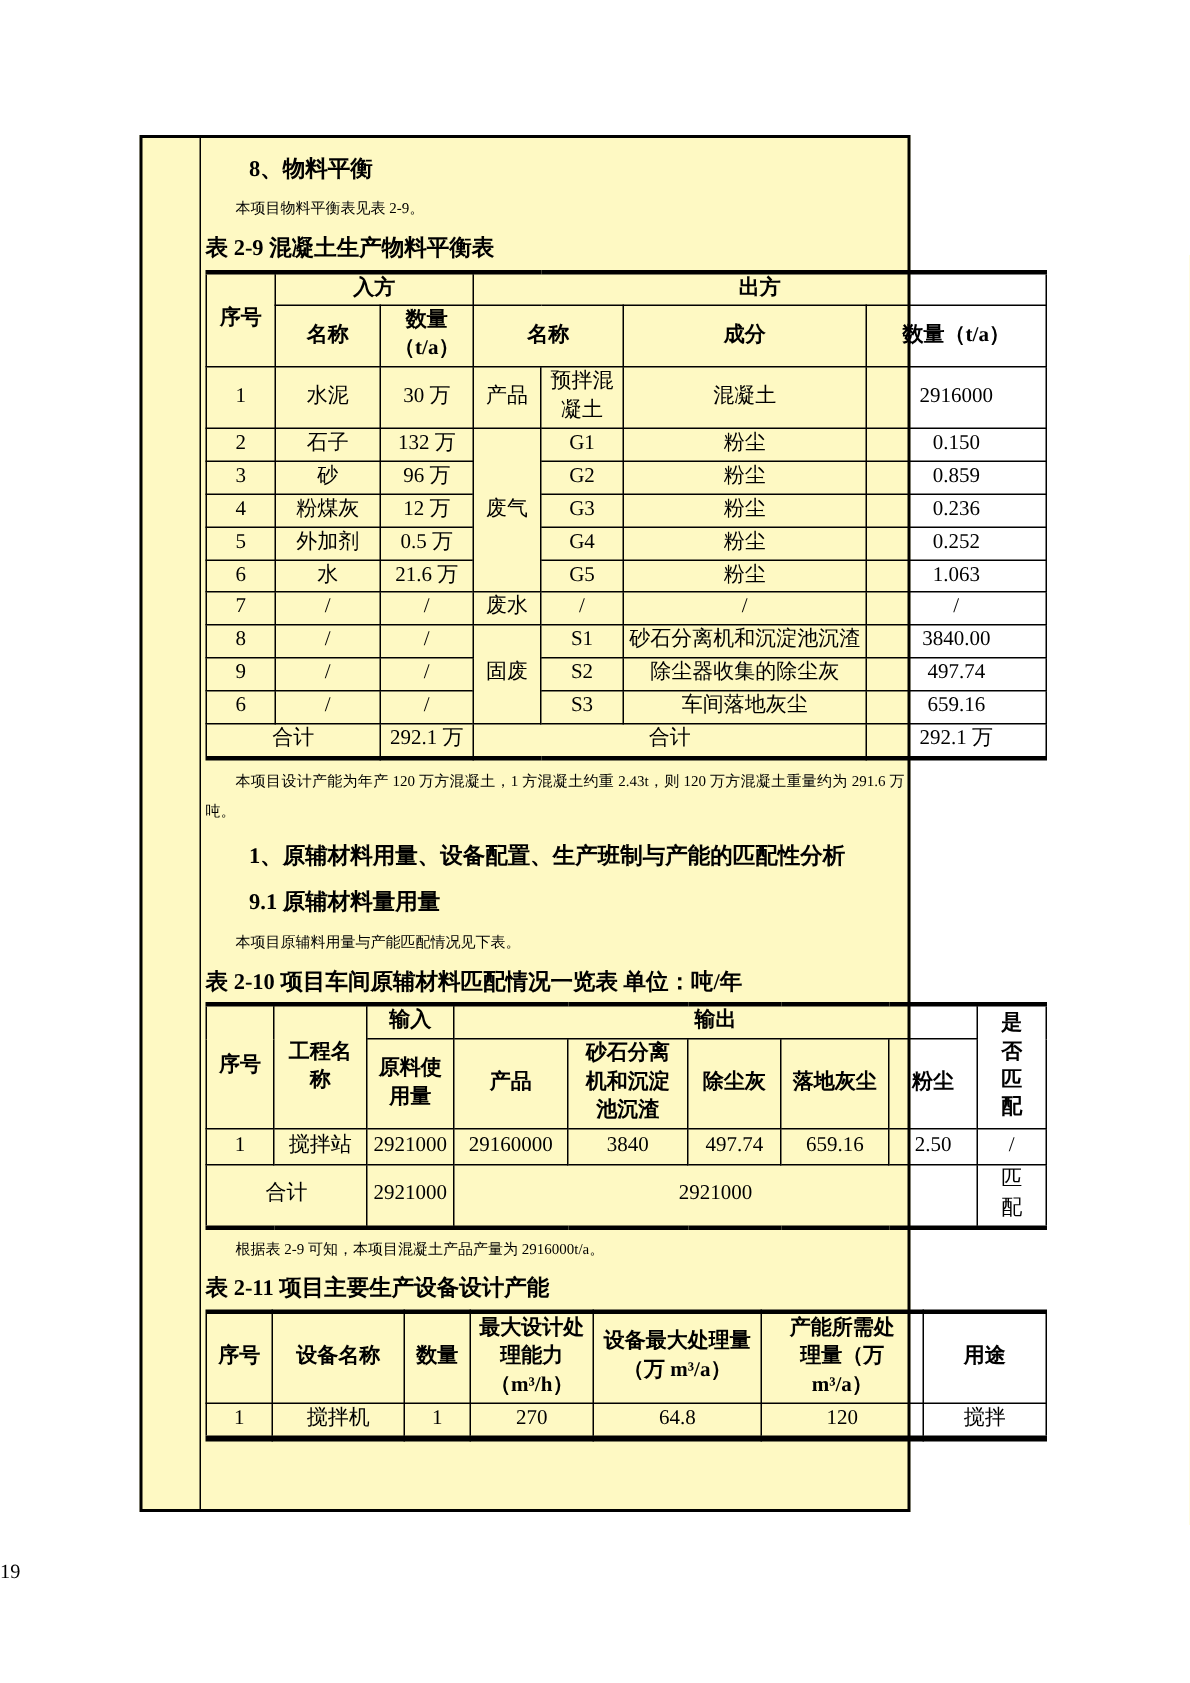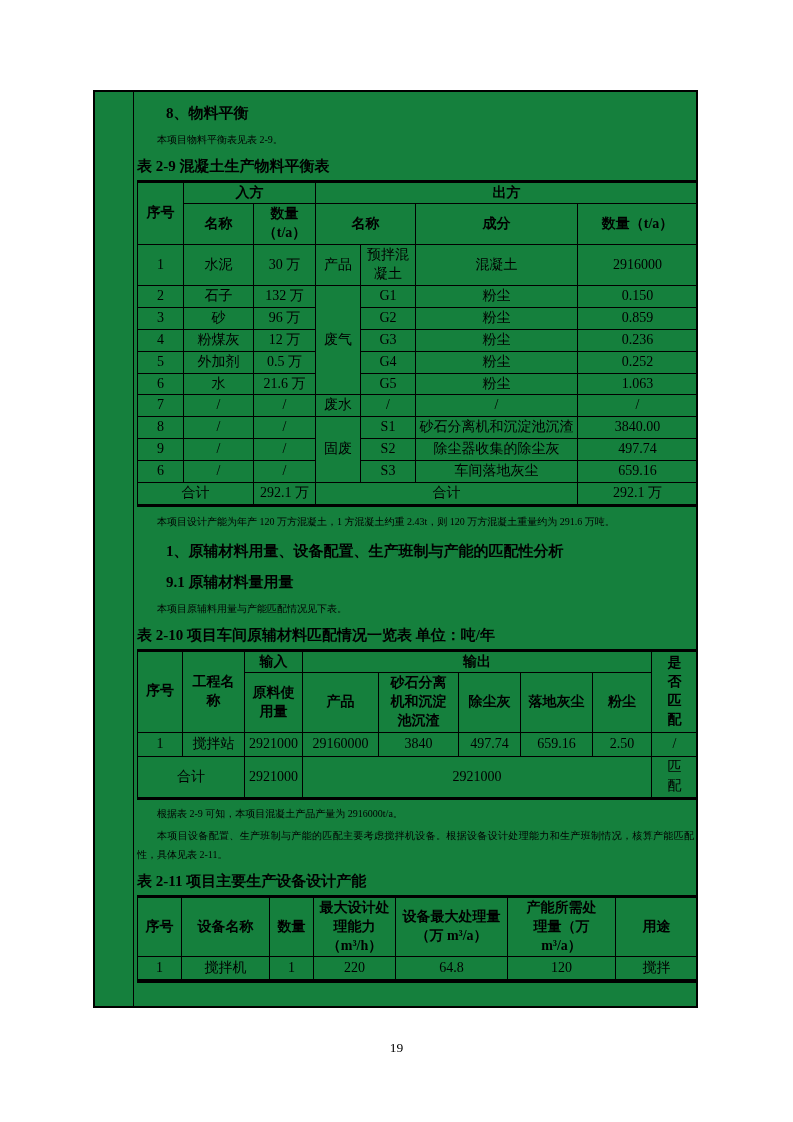--- a/index.html
+++ b/index.html
@@ -7,25 +7,25 @@
     width: 793px; height: 1122px;
     background: #ffffff;
     color: #000000;
     font-family: "Liberation Serif", "DejeVu Serif", "DejaVu Serif", serif;
     position: relative;
     overflow: hidden;
   }
   .frame {
     position: absolute;
     left: 93px; top: 90px;
-    width: 605px; min-height: 918px;
+    width: 514px; min-height: 918px;
     border: 2px solid #000;
     box-sizing: border-box;
     display: flex;
-    background: #15803d;
+    background: #fef9c3;
   }
   .gutter {
     width: 38px;
     flex: none;
     border-right: 1px solid #000;
   }
   .content {
     flex: 1;
     padding: 2px 2px 4px 3px;
     box-sizing: border-box;
@@ -79,21 +79,21 @@
   .t10 tr.hr1 { height: 20px; }
   .t10 tr.hr2 { height: 50px; }
   .t10 tr.body { height: 24px; }
   .t10 tr.total { height: 33px; }
   .t11 tr.hr1 { height: 56px; }
   .t11 tr.body { height: 24px; }
   .footer {
     position: absolute;
     left: 0; top: 1040px;
     width: 793px;
-    text-align: center;
+    text-align: left;
     font-size: 13.5px;
   }
 </style>
 </head>
 <body>
 
 <div class="frame">
   <div class="gutter"></div>
   <div class="content">
 
@@ -277,21 +277,20 @@
         <td>2921000</td>
         <td colspan="5">2921000</td>
         <td>匹
 配</td>
       </tr>
     </tbody>
       </table>
 
     <div class="para" style="margin-top:4px">根据表 2-9 可知，本项目混凝土产品产量为 2916000t/a。</div>
 
-    <div class="para">本项目设备配置、生产班制与产能的匹配主要考虑搅拌机设备。根据设备设计处理能力和生产班制情况，核算产能匹配性，具体见表 2-11。</div>
 
     <div class="tbl-title">表 2-11 项目主要生产设备设计产能</div>
     <table class="doc t11" style="border-bottom-width:4px">
       <colgroup>
         <col style="width:44px">
           <col style="width:88px">
           <col style="width:44px">
         <col style="width:82px">
           <col style="width:112px">
           <col style="width:108px">
@@ -309,21 +308,21 @@
 （万 m³/a）</th>
         <th>产能所需处
 理量（万
 m³/a）</th>
         <th>用途</th>
       </tr>
       <tr class="body">
         <td>1</td>
         <td>搅拌机</td>
         <td>1</td>
-        <td>220</td>
+        <td>270</td>
         <td>64.8</td>
         <td>120</td>
         <td>搅拌</td>
       </tr>
     </tbody>
       </table>
 
   </div>
 </div>
 

